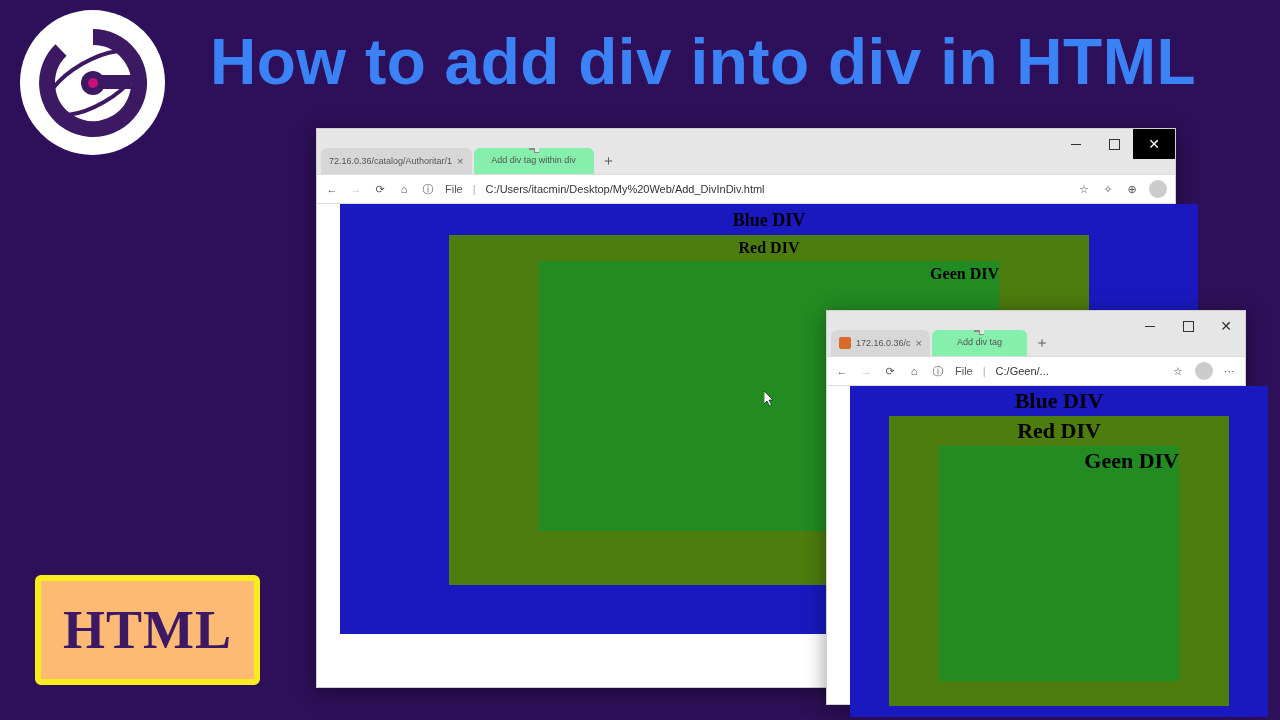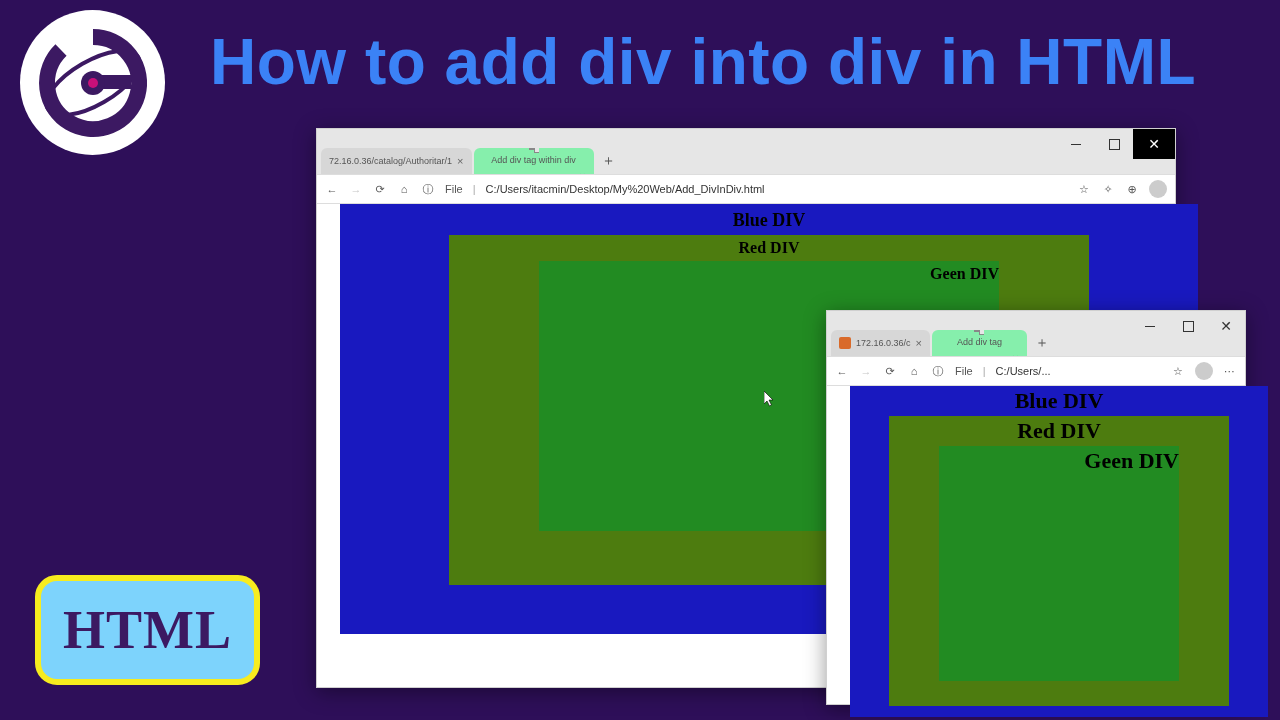--- a/index.html
+++ b/index.html
@@ -28,23 +28,23 @@
     color: #3b82f6;
     font-size: 64px;
     font-weight: 600;
     letter-spacing: 0.5px;
   }
 
   
   .badge {
     position: absolute;
     left: 35px; bottom: 35px;
-    background: #7dd3fc;
+    background: #fdba74;
     border: 6px solid #f7ec1e;
-    border-radius: 22px;
+    border-radius: 6px;
     padding: 18px 22px;
     font-family: Georgia, "Times New Roman", serif;
     font-size: 54px;
     font-weight: 800;
     color: #3c1962;
     letter-spacing: 1px;
   }
 
   
   .browser {
@@ -237,21 +237,21 @@
     </div>
   </div>
   <div class="addrbar">
     <span class="ico">←</span>
     <span class="ico" style="opacity:.35">→</span>
     <span class="ico">⟳</span>
     <span class="ico">⌂</span>
     <span class="ico">ⓘ</span>
     <span>File</span>
     <span style="color:#aaa">|</span>
-    <span class="url">C:/Users/...</span>
+    <span class="url">C:/Geen/...</span>
     <span class="spacer"></span>
     <span class="ico">☆</span>
     <span class="avatar"></span>
     <span class="ico dots">⋯</span>
   </div>
   <div class="viewport">
     <div class="blue-div">
       <div class="divlabel">Blue DIV</div>
       <div class="red-div">
         <div class="divlabel">Red DIV</div>

